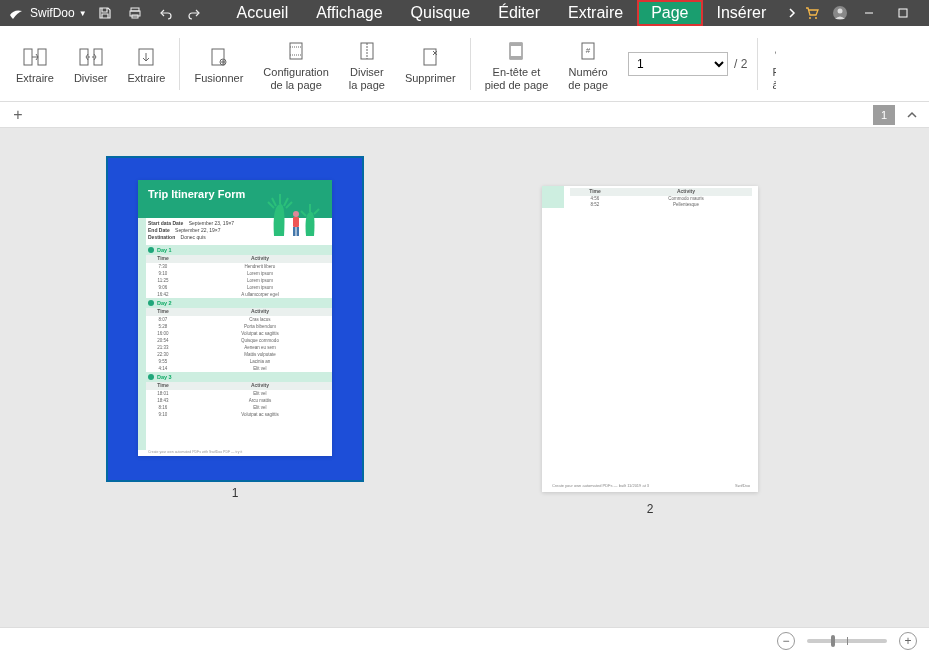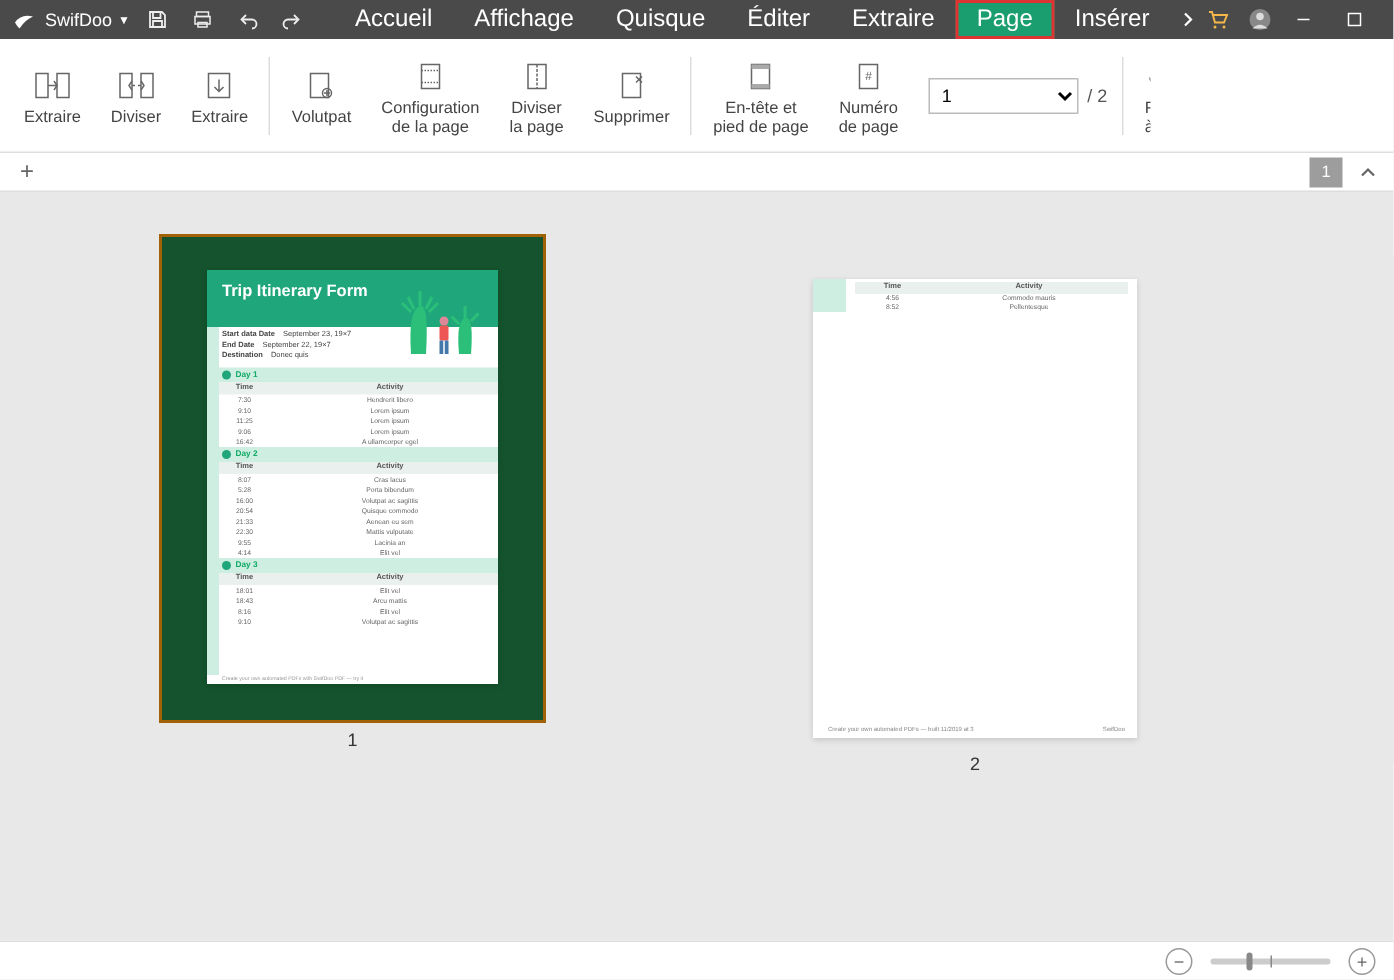--- a/index.html
+++ b/index.html
@@ -36,21 +36,21 @@
 .doc-tab { height: 25px; display: flex; align-items: center; gap: 10px; padding: 0 14px; border: 1px solid #ddd; border-bottom: none; border-top-left-radius: 3px; border-top-right-radius: 3px; margin-left: 4px; font-size: 12px; color: #333; cursor: pointer; background: #fff; }
 .doc-tab .dot { width: 8px; height: 8px; border-radius: 50%; background: #2bbf7a; }
 .newtab { width: 24px; height: 24px; display: flex; align-items: center; justify-content: center; margin-left: 6px; cursor: pointer; color: #666; font-size: 16px; }
 .tabstrip .right { margin-left: auto; display: flex; align-items: center; height: 100%; }
 .page-indicator { width: 22px; height: 20px; background: #9d9d9d; color: #fff; font-size: 11px; display: flex; align-items: center; justify-content: center; margin-right: 6px; }
 .collapse-ribbon { width: 22px; height: 22px; display: flex; align-items: center; justify-content: center; cursor: pointer; color: #555; margin-right: 6px; }
 
 
 .workspace { flex: 1; background: #e8e8e8; position: relative; overflow: hidden; }
 .thumb { position: absolute; }
-.thumb.selected .thumb-frame { border: 2px solid #a16207; background: #14532d; }
+.thumb.selected .thumb-frame { border: 2px solid #0369a1; background: #1d4ed8; }
 .thumb-frame { padding: 22px 30px 24px; }
 .thumb-page { background: #fff; box-shadow: 0 1px 4px rgba(0,0,0,0.15); position: relative; overflow: hidden; }
 .thumb-num { text-align: center; font-size: 12px; color: #333; margin-top: 4px; }
 
 
 .p1 { width: 194px; height: 276px; }
 .p1-header { height: 38px; background: #1fa67a; color: #fff; padding: 8px 10px 0; font-size: 11px; font-weight: bold; position: relative; }
 .p1-illust { position: absolute; right: 6px; top: 6px; width: 60px; height: 56px; }
 .p1-meta { padding: 2px 10px 4px; font-size: 5px; color: #444; background: #fff; }
 .p1-meta div { margin-bottom: 1px; }
@@ -207,21 +207,21 @@
   </div>
   <div class="rsep"></div>
   <div class="rgroup">
     <div class="ricon">
         <svg width="22" height="22" viewBox="0 0 22 22">
           <rect x="4" y="3" width="12" height="16" fill="none" stroke="#666"></rect>
           <circle cx="15" cy="16" r="3" fill="none" stroke="#666"></circle>
           <path d="M13 16h4 M15 14v4" stroke="#666"></path>
         </svg>
       </div>
-    <div class="rlabel">Volutpat</div>
+    <div class="rlabel">Fusionner</div>
   </div>
   <div class="rgroup">
     <div class="ricon">
         <svg width="22" height="22" viewBox="0 0 22 22">
           <rect x="5" y="3" width="12" height="16" fill="none" stroke="#666"></rect>
           <line x1="5" y1="7" x2="17" y2="7" stroke="#666" stroke-dasharray="1 1"></line>
           <line x1="5" y1="15" x2="17" y2="15" stroke="#666" stroke-dasharray="1 1"></line>
         </svg>
       </div>
     <div class="rlabel" style="white-space:pre">Configuration

